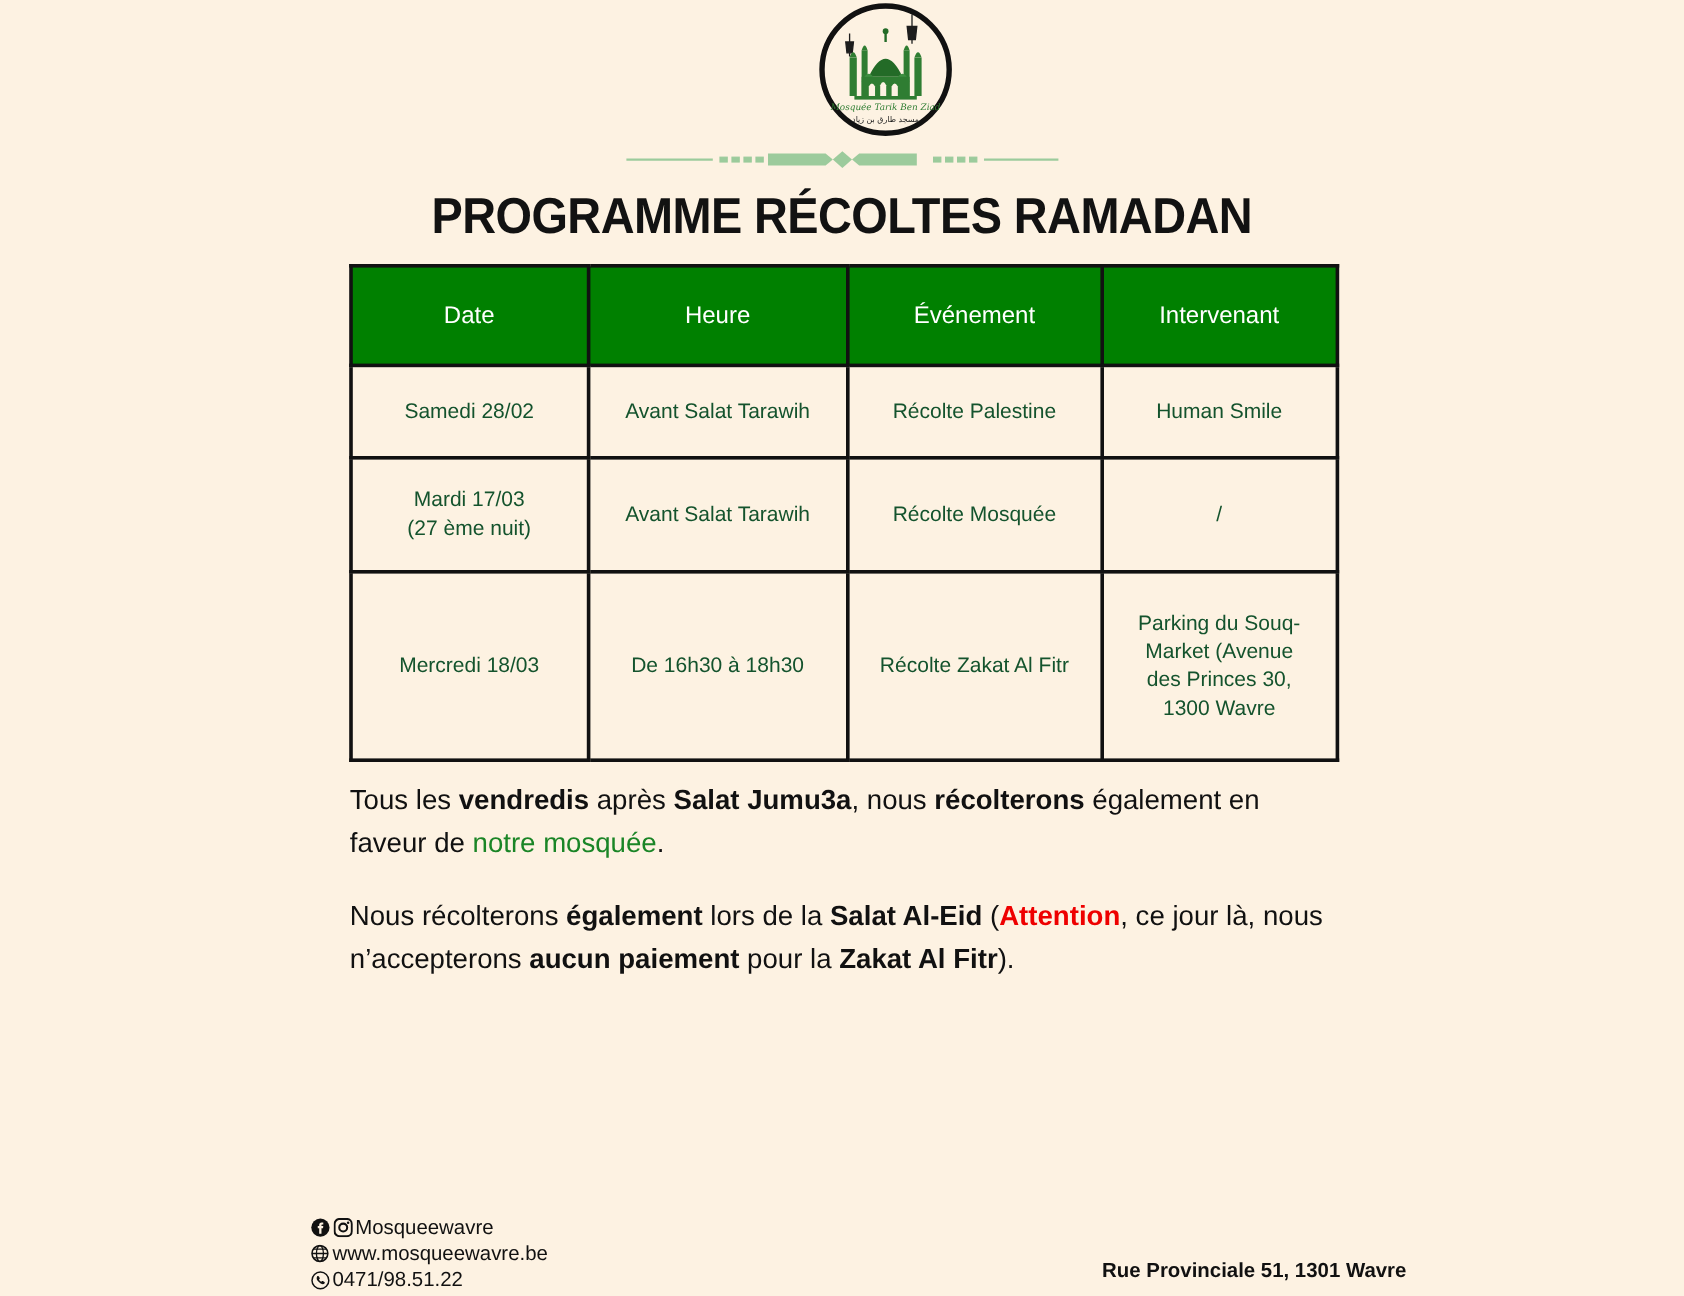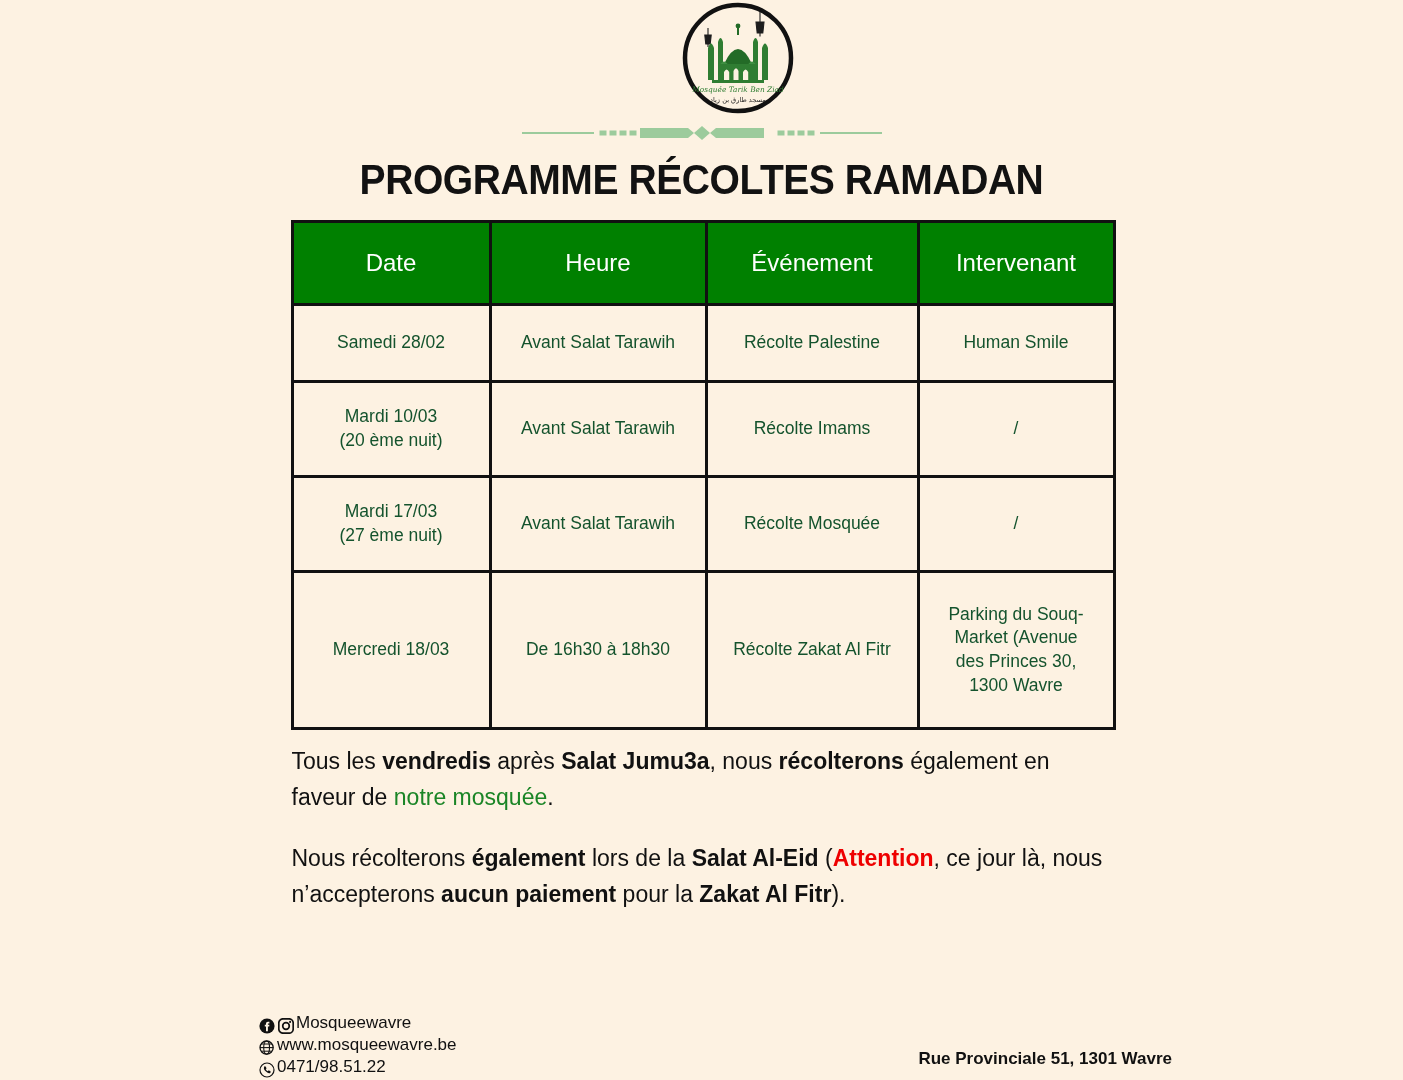--- a/index.html
+++ b/index.html
@@ -69,21 +69,21 @@
     vertical-align: middle;
     font-size: 17.5px;
     line-height: 1.35;
     padding: 6px 6px;
     color: #14532d;
   }
   table.schedule thead th {
     background: #008000;
     color: #ffffff;
     font-weight: normal;
-    font-size: 24px;
+    font-size: 20px;
     height: 68px;
   }
   table.schedule col.c1 { width: 198px; }
   table.schedule col.c2 { width: 216px; }
   table.schedule col.c3 { width: 212px; }
   table.schedule col.c4 { width: 196px; }
 
   tr.r-h1 td { height: 62px; }
   tr.r-h2 td { height: 80px; }
   tr.r-h3 td { height: 142px; }
@@ -115,21 +115,21 @@
   .contact {
     position: absolute;
     left: 258px;
     bottom: 2px;
     font-size: 17px;
     line-height: 22px;
     color: #111111;
   }
   .contact-row {
     display: flex;
-    align-items: flex-end;
+    align-items: center;
     height: 22px;
     white-space: nowrap;
   }
   .contact-row .ico {
     display: inline-flex;
     align-items: center;
     justify-content: center;
     width: 17px;
     height: 17px;
     margin-right: 2px;
@@ -241,31 +241,20 @@
           <span class="cell-line">Samedi 28/02</span>
         </td>
         <td>Avant Salat Tarawih</td>
         <td>Récolte Palestine</td>
         <td>
           <span class="cell-line">Human Smile</span>
         </td>
       </tr>
       <tr class="r-h2">
         <td>
-          <span class="cell-line">Mardi 10/03</span>
-          <span class="cell-line">(20 ème nuit)</span>
-        </td>
-        <td>Avant Salat Tarawih</td>
-        <td>Récolte Imams</td>
-        <td>
-          <span class="cell-line">/</span>
-        </td>
-      </tr>
-      <tr class="r-h2">
-        <td>
           <span class="cell-line">Mardi 17/03</span>
           <span class="cell-line">(27 ème nuit)</span>
         </td>
         <td>Avant Salat Tarawih</td>
         <td>Récolte Mosquée</td>
         <td>
           <span class="cell-line">/</span>
         </td>
       </tr>
       <tr class="r-h3">

